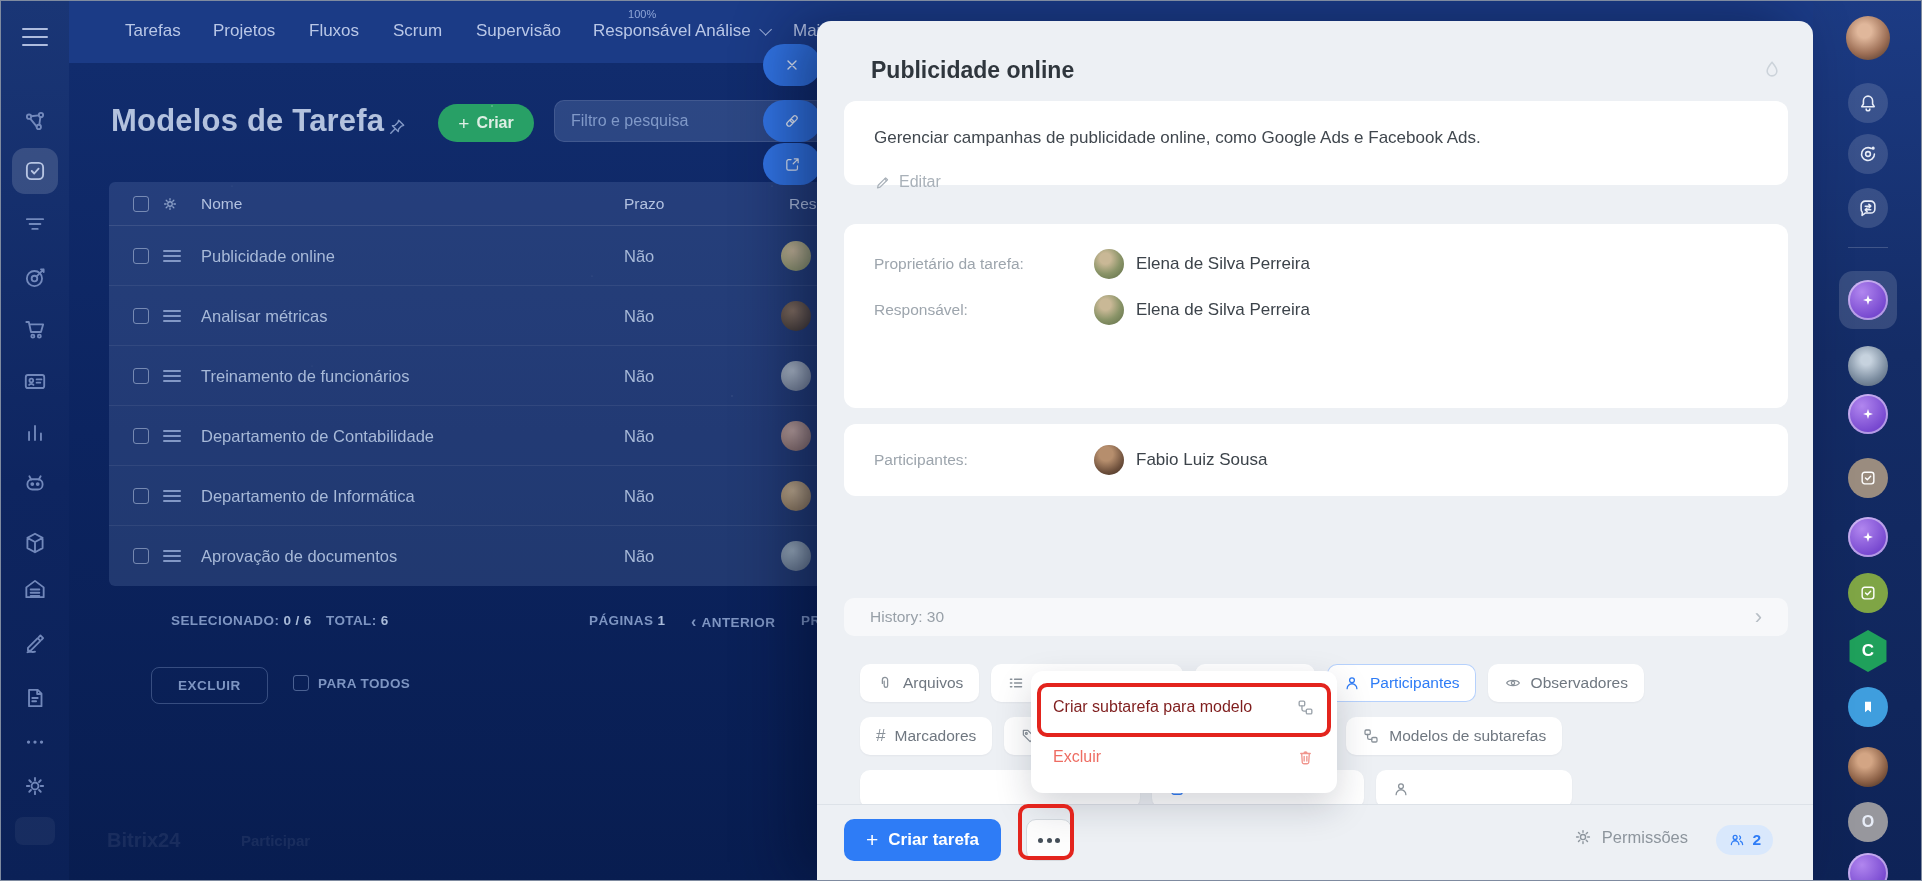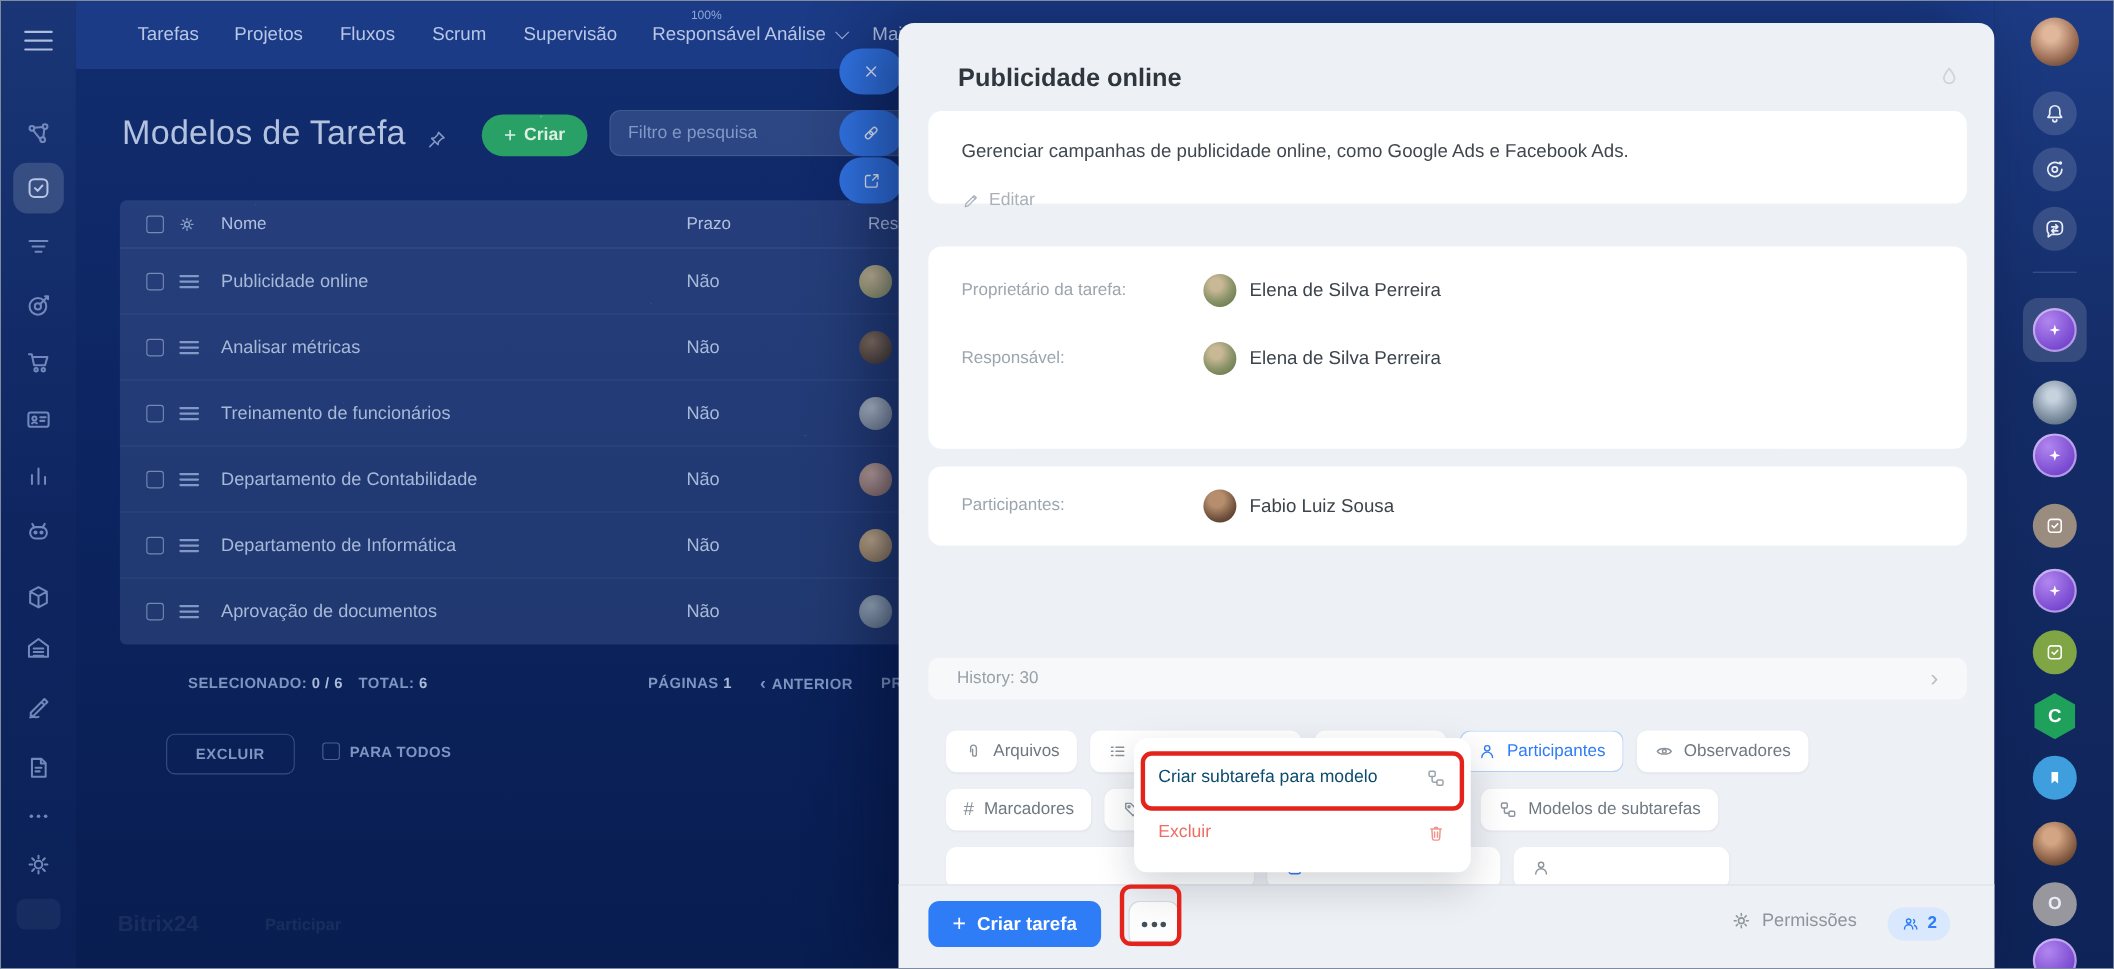--- a/index.html
+++ b/index.html
@@ -27,21 +27,21 @@
   .nav-badge{position:absolute;top:-13px;left:50%;transform:translateX(-50%);font-size:11px;color:#8fa6d8;}
   .chev-down{display:inline-block;width:9px;height:9px;border-right:1.6px solid #9db0da;border-bottom:1.6px solid #9db0da;
              transform:rotate(45deg) translateY(-3px);margin-left:8px;}
 
   
   .content{left:68px;top:62px;width:1744px;height:819px;background:linear-gradient(180deg,#112c6d 0%,#0c2460 45%,#081d50 100%);}
   .content::after{content:"";position:absolute;left:0;top:0;width:6px;height:6px;border-radius:50%;background:transparent;
      box-shadow:420px 40px 0 -2px rgba(255,255,255,.25),700px 120px 0 -2.4px rgba(255,255,255,.18),
      520px 210px 0 -2.4px rgba(255,255,255,.15),240px 300px 0 -2.5px rgba(255,255,255,.12),
      660px 330px 0 -2.3px rgba(255,255,255,.14),160px 120px 0 -2.5px rgba(255,255,255,.14);}
-  .page-title{left:42px;top:40px;font-size:31px;font-weight:normal;color:#b3c2de;letter-spacing:.2px;}
+  .page-title{left:42px;top:40px;font-size:31px;font-weight:bold;color:#b3c2de;letter-spacing:.2px;}
   .pin{left:318px;top:54px;color:#8298c6;}
   .btn-create{left:369px;top:41px;width:96px;height:38px;border-radius:20px;background:#28a066;color:#ddeee4;
       display:flex;align-items:center;justify-content:center;gap:7px;font-size:16px;font-weight:bold;cursor:pointer;}
   .btn-create .plus{font-size:19px;font-weight:normal;line-height:1;}
   .search{left:485px;top:37px;width:430px;height:42px;border-radius:10px;background:rgba(96,122,178,.35);
       border:1px solid rgba(255,255,255,.10);color:#c6d3ec;font-size:16px;padding:0 16px;outline:none;font-family:inherit;}
   .search::placeholder{color:#8099c8;}
 
   
   .grid-card{left:40px;top:119px;width:1702px;height:404px;border-radius:6px;background:rgba(126,152,199,.20);}
@@ -115,21 +115,21 @@
   .btn-more i{width:5px;height:5px;border-radius:50%;background:#454f59;}
   .perm{position:absolute;right:125px;top:22px;display:flex;align-items:center;gap:9px;color:#8d959d;font-size:16.5px;cursor:pointer;}
   .count-pill{position:absolute;right:40px;top:20px;height:30px;border-radius:15px;background:#d9e8fc;color:#2e7cf6;
       display:flex;align-items:center;gap:6px;padding:0 12px;font-size:15.5px;font-weight:bold;cursor:pointer;}
 
   
   .ctx-menu{left:1030px;top:670px;width:306px;height:122px;background:#fff;border-radius:12px;z-index:12;
       box-shadow:0 14px 36px rgba(20,30,50,.18);}
   .ctx-item{position:absolute;left:22px;right:22px;height:40px;display:flex;align-items:center;font-size:16px;cursor:pointer;}
   .ctx-item .mi{margin-left:auto;}
-  .ctx-1{top:16px;color:#0c4a6e;}
+  .ctx-1{top:16px;color:#7f1d1d;}
   .ctx-2{top:66px;color:#ee6d63;}
   .ctx-2 .mi{color:#f0958d;}
   .ctx-1 .mi{color:#9aa2aa;}
 
   
   .annot{border:4px solid #e3241d;border-radius:10px;z-index:13;pointer-events:none;}
 
   
   .av-elena{background:radial-gradient(circle at 38% 32%,#c9b896 20%,#8a9468 55%,#5c6b45);}
   .av-fabio{background:radial-gradient(circle at 40% 30%,#b68e6d 25%,#6e503c 65%,#3c2b1f);}
@@ -568,21 +568,21 @@
     </div>
 
     <div class="card fields-card">
       <div class="f-row" style="top:22px">
         <span class="f-label">Proprietário da tarefa:</span>
         <span class="f-val">
           <span class="av30 av-elena"></span>
           <span>Elena de Silva Perreira</span>
         </span>
       </div>
-      <div class="f-row" style="top:84px">
+      <div class="f-row" style="top:68px">
         <span class="f-label">Responsável:</span>
         <span class="f-val">
           <span class="av30 av-elena"></span>
           <span>Elena de Silva Perreira</span>
         </span>
       </div>
     </div>
 
     <div class="card part-card">
       <div class="f-row" style="top:18px">

